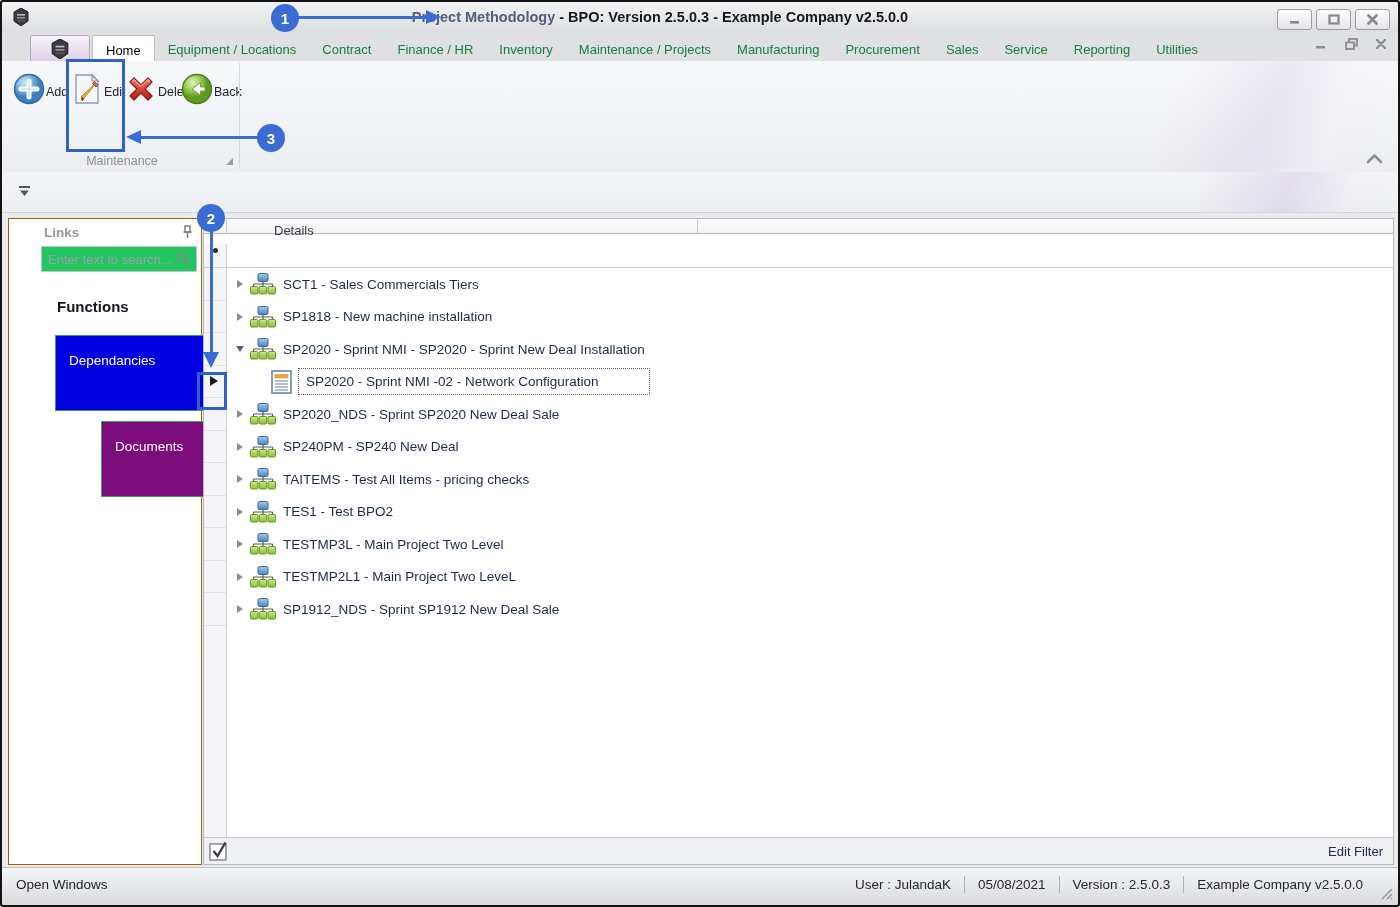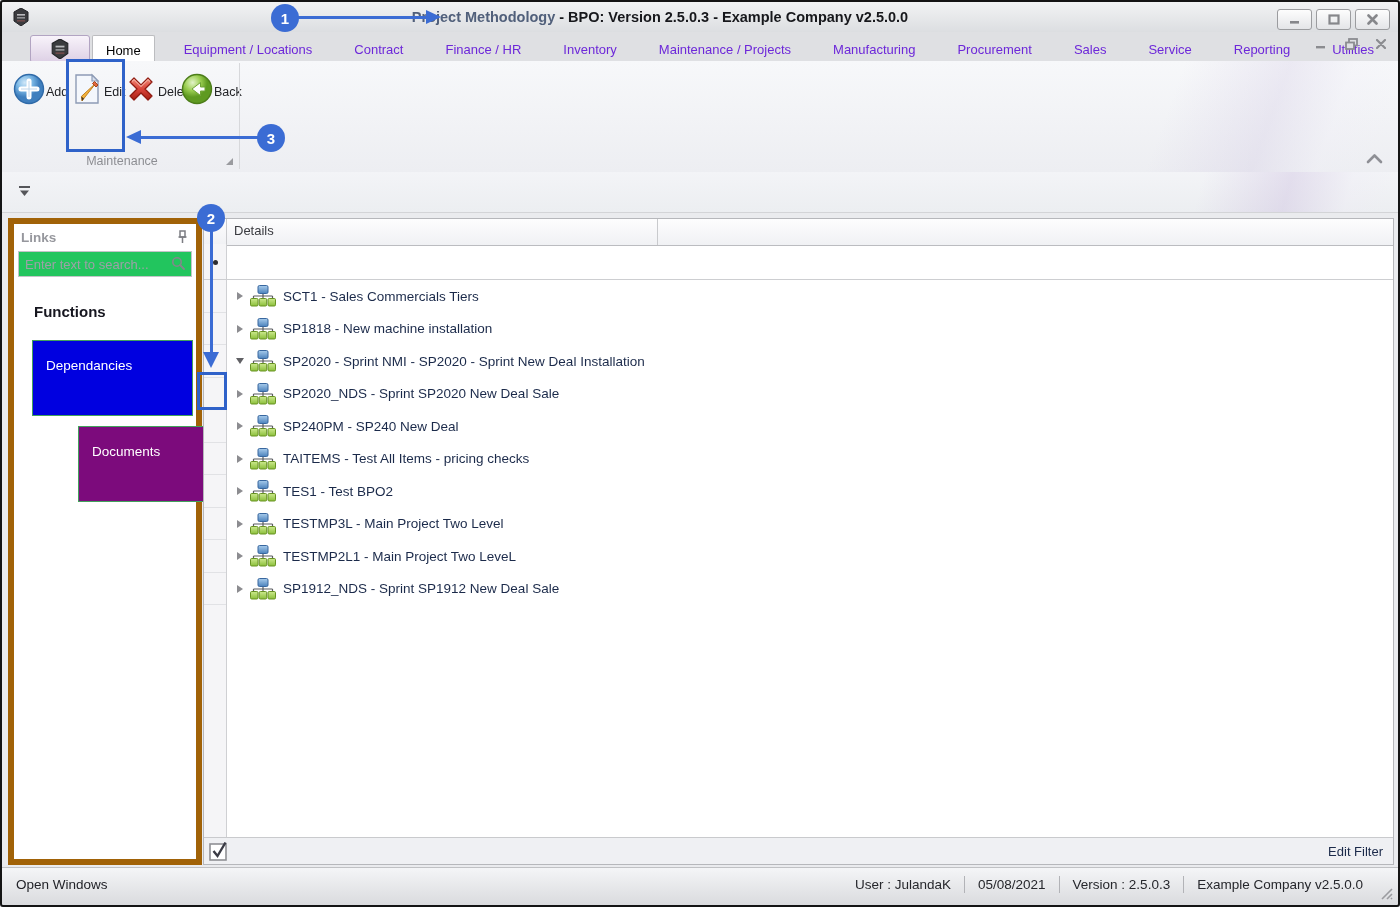--- a/index.html
+++ b/index.html
@@ -18,22 +18,22 @@
     text-align:center;font-size:14.5px;font-weight:bold;color:#17181c;white-space:nowrap;}
   .tb-title .hl{color:#51607b;margin-right:4px;}
   .win-btns{position:absolute;right:8px;top:7px;display:flex;gap:4px;}
   .wbtn{width:33px;height:19px;border:1px solid #9b9c9f;border-radius:3px;
     background:linear-gradient(#fdfdfd,#e4e5e8);display:flex;align-items:center;justify-content:center;}
 
   
   .tabrow{position:absolute;left:2px;right:2px;top:32px;height:30px;background:#dfe0e3;}
   .appbtn{position:absolute;left:28px;top:3px;width:58px;height:26px;border:1px solid #b2a4c2;border-radius:3px;
     background:linear-gradient(#f8f3fa,#ddd0e5);display:flex;align-items:center;justify-content:center;}
-  .tabs{position:absolute;left:90px;top:3px;height:29px;display:flex;align-items:stretch;gap:16px;}
-  .tab{padding:0 13px;line-height:29px;font-size:13px;color:#6d28d9;white-space:nowrap;}
+  .tabs{position:absolute;left:90px;top:3px;height:29px;display:flex;align-items:stretch;}
+  .tab{padding:0 13px;line-height:29px;font-size:13px;color:#15803d;white-space:nowrap;}
   .tab.state-active{background:#fff;border:1px solid #bcbdc0;border-bottom:none;border-radius:2px 2px 0 0;color:#000;}
   .mdi-btns{position:absolute;right:12px;top:6px;display:flex;gap:18px;align-items:center;}
 
   
   .ribbon{position:absolute;left:2px;right:2px;top:61px;height:111px;
     background:linear-gradient(#f7f8fa,#edeef2);border-bottom:1px solid #c6c7ca;}
   .rb-buttons{position:absolute;left:10px;top:4px;display:flex;}
   .rbtn{width:56px;display:flex;flex-direction:row;align-items:center;padding-top:6px;}
   .rbtn .ric{width:36px;height:36px;display:flex;align-items:center;justify-content:center;}
   .rbtn .rlabel{margin-top:6px;font-size:12.5px;color:#222327;}
@@ -48,39 +48,39 @@
 
   
   .substrip{position:absolute;left:2px;right:2px;top:172px;height:40px;
     background:linear-gradient(#f3f4f7,#eceef1);border-bottom:1px solid #d3d4d7;}
   .substrip-shine{position:absolute;right:0;top:0;bottom:0;width:330px;pointer-events:none;
     background:linear-gradient(105deg,transparent 40%,rgba(198,182,220,.35) 66%,rgba(238,235,246,.3) 84%,transparent 96%);}
   .pulldown{position:absolute;left:16px;top:14px;}
 
   
   .links-panel{position:absolute;left:8px;top:218px;width:194px;bottom:42px;
-    background:#fff;border:6px solid #a16207;box-sizing:border-box;}
+    background:#fff;border:1px solid #a16207;box-sizing:border-box;padding-left:28px;}
   .lp-header{height:26px;display:flex;align-items:center;padding:0 7px;}
   .lp-title{flex:1;font-size:13.5px;font-weight:bold;color:#96979d;}
   .lp-search{position:relative;margin:1px 4px 0 4px;height:24px;border:1px solid #c3c4c8;background:#22c55e;}
   .lp-search input{width:100%;height:100%;border:none;outline:none;padding:0 24px 0 6px;
     font-family:"Liberation Sans",sans-serif;font-size:13px;color:#333;box-sizing:border-box;background:transparent;}
   .lp-search input::placeholder{color:#9da0a7;}
   .lp-search .mag{position:absolute;right:5px;top:4px;}
   .lp-heading{margin:26px 0 0 20px;font-size:15px;font-weight:bold;color:#16161f;}
   .lp-items{margin-left:18px;border-radius:31px;}
   .lp-box{width:161px;height:76px;margin-top:20px;border:1px solid #43a05c;box-sizing:border-box;
     color:#fff;font-size:13.5px;padding:17px 0 0 13px;}
   .lp-box + .lp-box{margin-top:10px;}
 
   
   .grid-panel{position:absolute;left:203px;top:218px;right:6px;bottom:42px;
     background:#fff;border:1px solid #b6b7bb;box-sizing:border-box;}
-  .ghead{height:27px;display:flex;background:linear-gradient(#fdfdfe,#f0f1f4);
-    border-bottom:1px solid #bbbcc0;box-sizing:border-box;}
+  .ghead{height:15px;display:flex;background:linear-gradient(#fdfdfe,#f0f1f4);
+    border-bottom:1px solid #bbbcc0;box-sizing:border-box;gap:40px;}
   .gh-ind{width:22px;border-right:1px solid #c9cacd;}
   .gh-details{width:423px;border-right:1px solid #c9cacd;padding-left:7px;line-height:24px;
     font-size:13px;color:#3a3b40;}
   .gh-rest{flex:1;}
   .ind-strip{position:absolute;left:0;top:25px;bottom:26px;width:22px;background:#f5f5f7;
     border-right:1px solid #cfd0d3;}
   .gfilter{height:34px;border-bottom:1px solid #cdced1;position:relative;box-sizing:border-box;}
   .gfilter .dot{position:absolute;left:9px;top:14px;width:5px;height:5px;border-radius:50%;background:#2c2d31;}
   .trow{height:32.5px;display:flex;position:relative;}
   .trow .ind{width:22px;border-bottom:1px solid #e1e2e5;position:relative;}
@@ -390,20 +390,34 @@
               <rect x="0.5" y="13.5" width="7.5" height="7.5" rx="1.2" fill="url(#og)" stroke="#689322" stroke-width="1"></rect>
               <rect x="9.2" y="13.5" width="7.5" height="7.5" rx="1.2" fill="url(#og)" stroke="#689322" stroke-width="1"></rect>
               <rect x="18" y="13.5" width="7.5" height="7.5" rx="1.2" fill="url(#og)" stroke="#689322" stroke-width="1"></rect>
             </svg>
           </span>
 
           <span class="tlabel">SP2020 - Sprint NMI - SP2020 - Sprint New Deal Installation</span>
         </div>
       </div>
 
+      <div class="trow level-1 icon-document focused current">
+        <div class="ind"></div>
+        <div class="tcell">
+
+          <span class="rowicon icon-doc">
+            <svg width="21" height="24" viewBox="0 0 21 24">
+              <rect x="1" y="1" width="19" height="22" fill="#fff" stroke="#6e82a4" stroke-width="1.6"></rect>
+              <rect x="4" y="4.5" width="13" height="3.5" fill="#f0a83c" stroke="#c9882a" stroke-width=".6"></rect>
+              <path d="M4 11 H17 M4 14 H17 M4 17 H17 M4 20 H17" stroke="#93a7c2" stroke-width="1.6"></path>
+            </svg>
+          </span>
+          <span class="tlabel">SP2020 - Sprint NMI -02 - Network Configuration</span>
+        </div>
+      </div>
 
       <div class="trow level-0 icon-org-chart expand-collapsed">
         <div class="ind"></div>
         <div class="tcell">
           <span class="expander"></span>
           <span class="rowicon icon-org">
             <svg width="26" height="22" viewBox="0 0 26 22">
               <defs>
                 <linearGradient id="ob" x1="0" y1="0" x2="0" y2="1">
                   <stop offset="0%" stop-color="#a8ccec"></stop>

